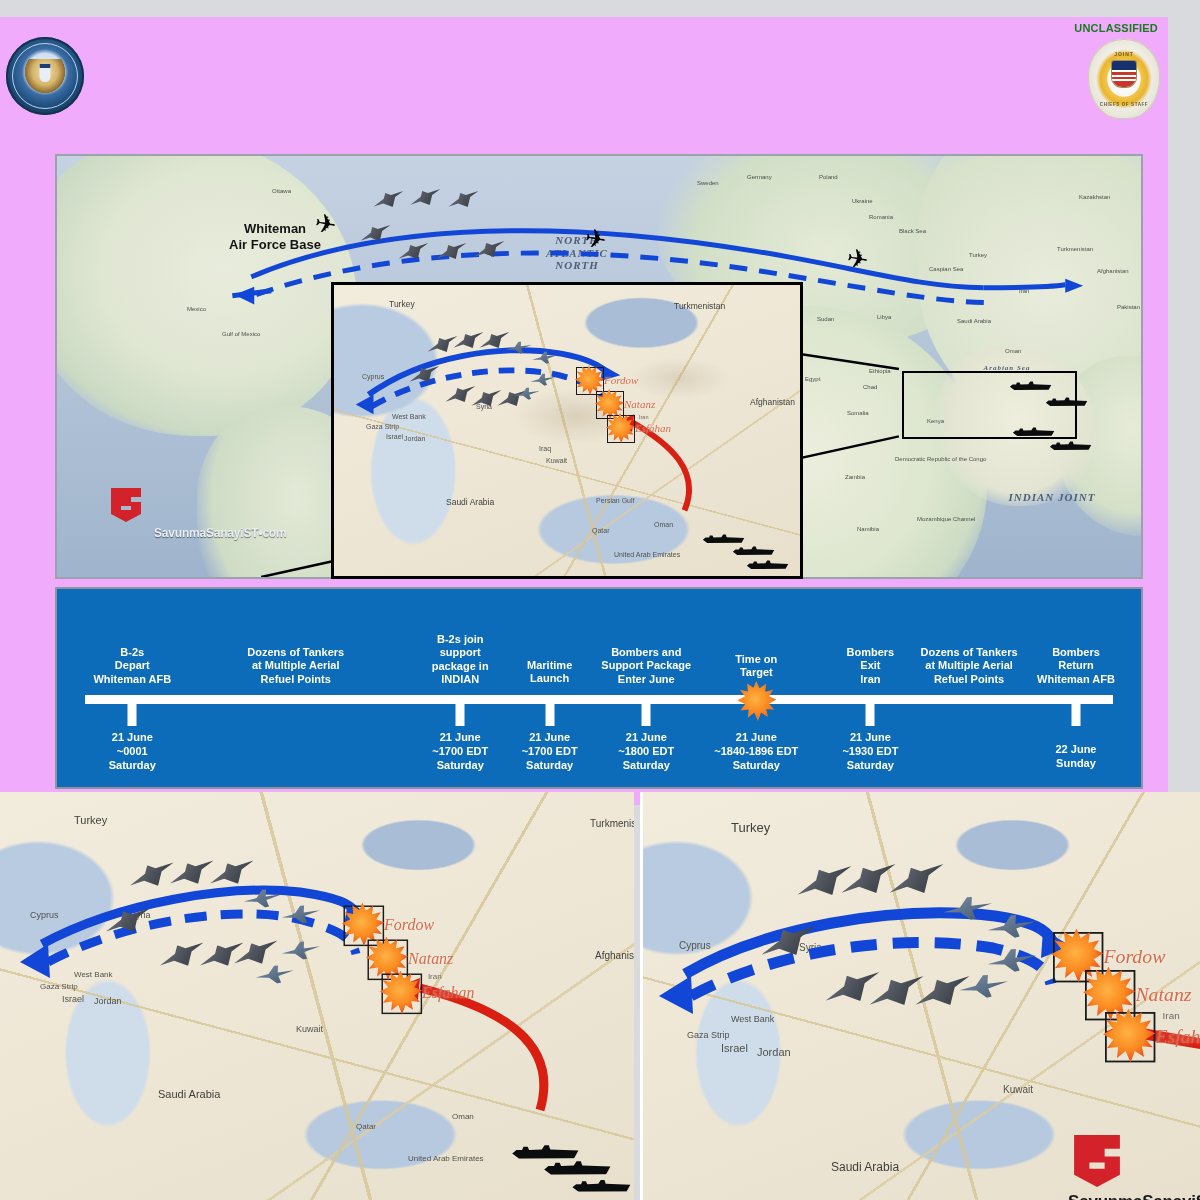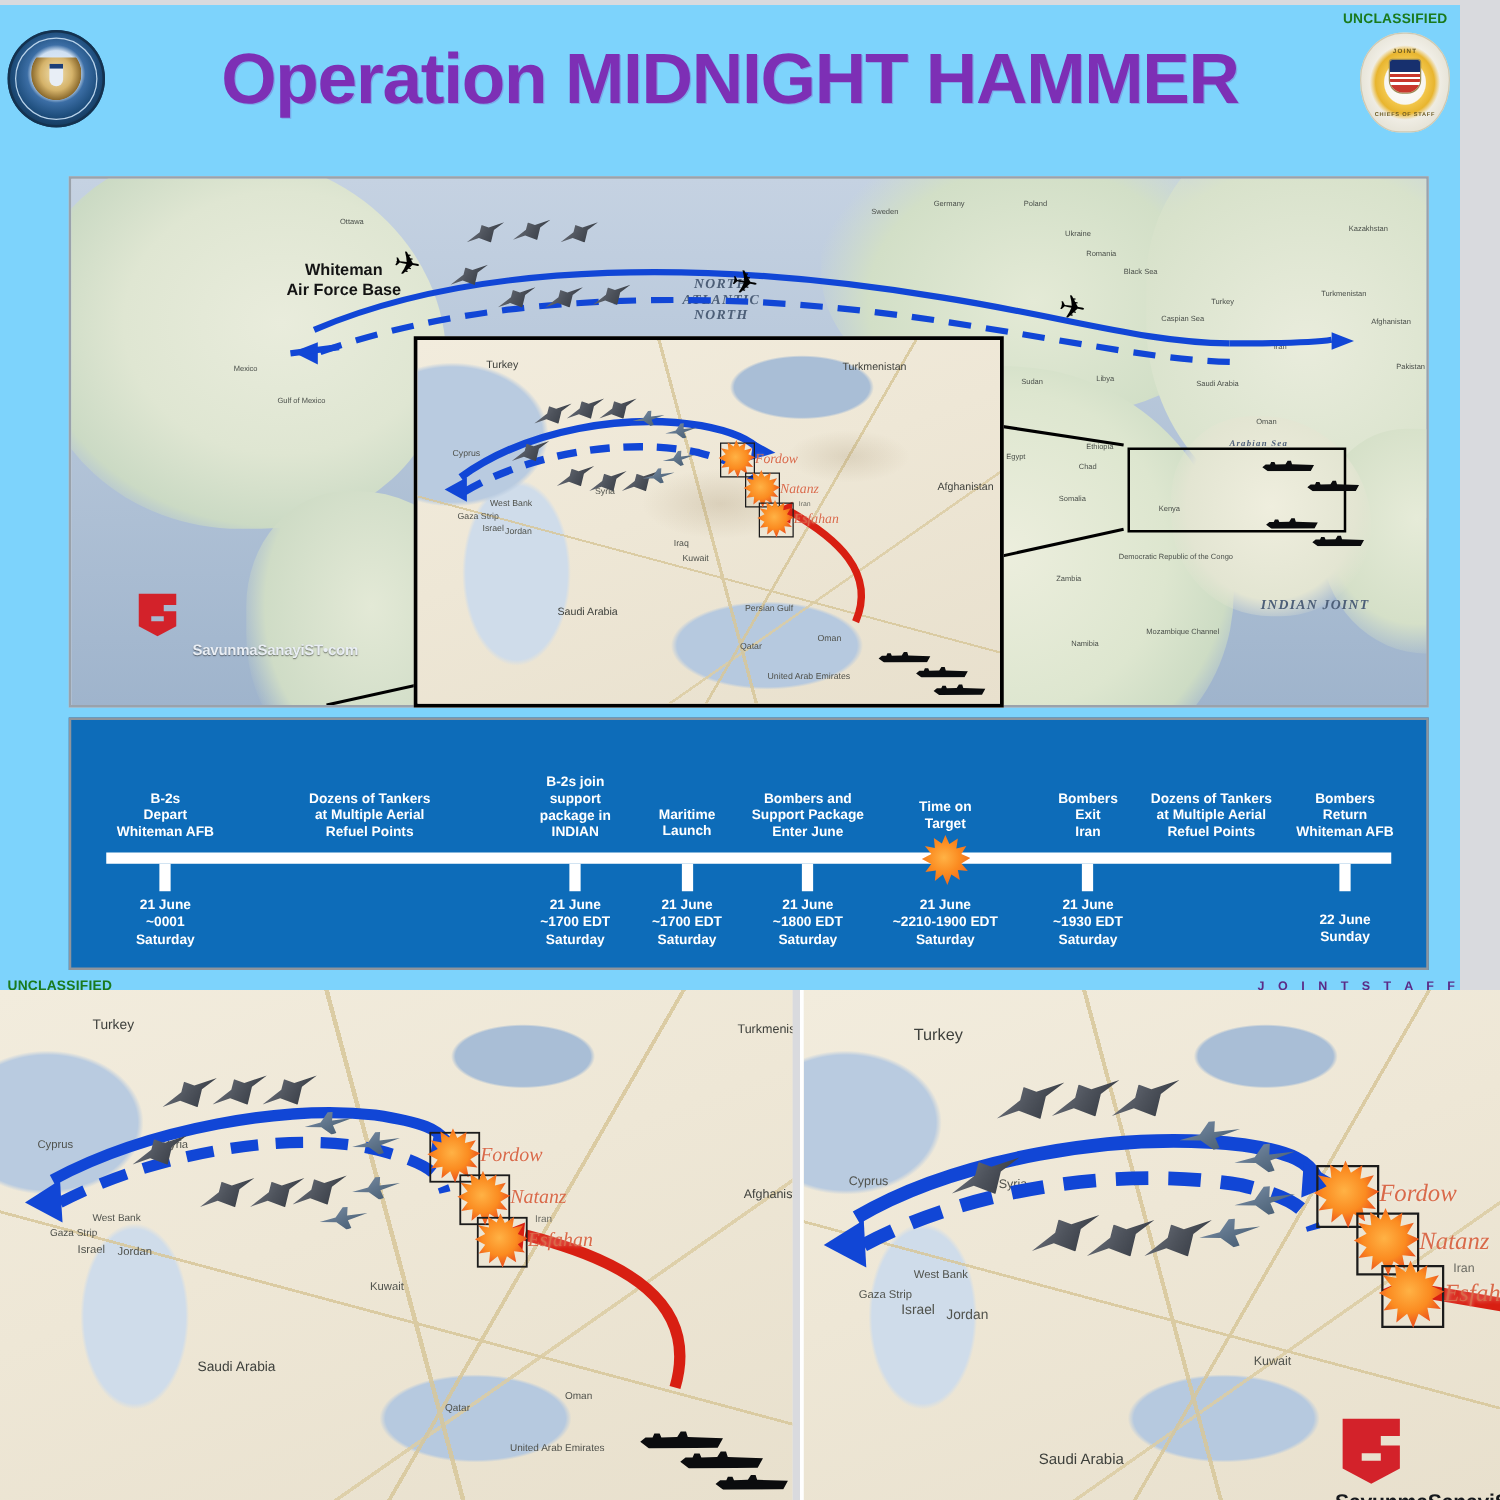--- a/index.html
+++ b/index.html
@@ -5,22 +5,22 @@
   html,body{margin:0;padding:0;}
   body{
     width:1200px;height:1200px;overflow:hidden;
     background:#d9dade;
     font-family:"Liberation Sans", sans-serif;
     position:relative;
   }
 
   
   #slide{
-    position:absolute;left:0;top:4px;width:1168px;height:788px;
-    background:#7dd3fc;
+    position:absolute;left:0;top:17px;width:1168px;height:788px;
+    background:#f0abfc;
   }
 
   .class-mark{
     position:absolute;font-size:11px;font-weight:bold;color:#1a7a1e;
     letter-spacing:.2px;font-family:"Liberation Sans", sans-serif;
   }
   #class-top{right:10px;top:5px;}
   #class-bottom{left:6px;top:779px;color:#1a7a1e;}
   #joint-staff-mark{
     position:absolute;left:0;right:0;top:780px;text-align:right;
@@ -311,21 +311,20 @@
     <div class="shield"></div>
   </div>
 
   <div class="seal" id="jcs-seal">
     <div class="wreath"></div>
     <div class="jword">JOINT</div>
     <div class="jshield"></div>
     <div class="jword2">CHIEFS OF STAFF</div>
   </div>
 
-  <div id="slide-title">Operation MIDNIGHT HAMMER</div>
 
   <div id="world-map">
     <div id="wm-ocean"></div>
     <div class="land" id="wm-namerica"></div>
     <div class="land" id="wm-samerica"></div>
     <div class="land" id="wm-europe"></div>
     <div class="land" id="wm-africa"></div>
     <div class="land" id="wm-asia"></div>
     <div class="land" id="wm-india"></div>
     <div class="land" id="wm-arabia"></div>
@@ -584,21 +583,21 @@
           <div>~1800 EDT</div>
           <div>Saturday</div>
         </div>
         <div class="tl-event" style="left: 699.284px; top: 64px; width: 150px;">
           <div>Time on</div>
           <div>Target</div>
         </div>
         <div class="tl-burst" style="left: 699.284px;"></div>
         <div class="tl-date" style="left: 699.284px; width: 150px;">
           <div>21 June</div>
-          <div>~2210-1900 EDT</div>
+          <div>~1840-1896 EDT</div>
           <div>Saturday</div>
         </div>
         <div class="tl-event" style="left: 813.392px; top: 57px; width: 150px;">
           <div>Bombers</div>
           <div>Exit</div>
           <div>Iran</div>
         </div>
         <div class="tl-tick" style="left: 813.392px;"></div>
         <div class="tl-date" style="left: 813.392px; width: 150px;">
           <div>21 June</div>

